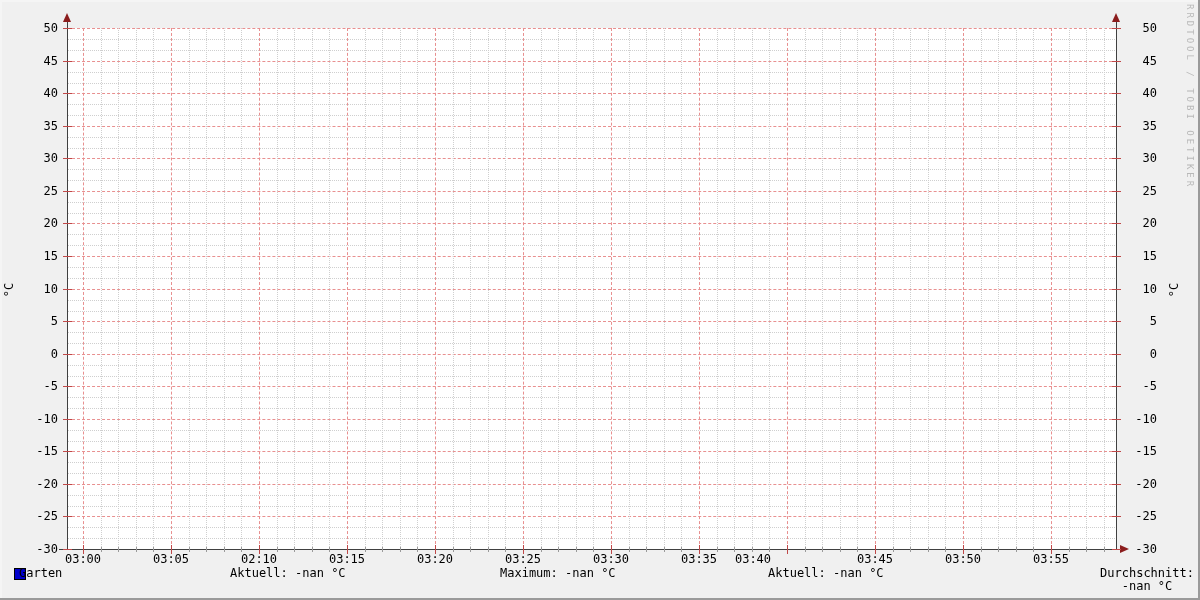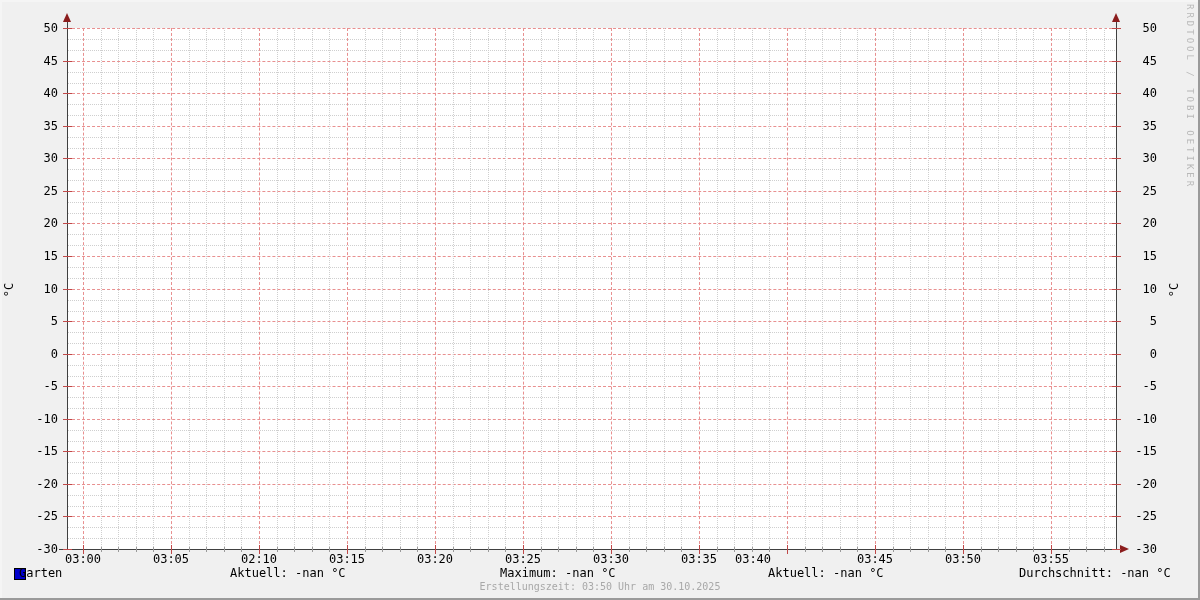--- a/index.html
+++ b/index.html
@@ -39,21 +39,21 @@
   #ylabel-right{left:1163px;top:284px;}
   .watermark{position:absolute;top:4px;right:5px;writing-mode:vertical-rl;
              font-size:9px;letter-spacing:3px;color:#b8b8b8;}
   .legend-square{position:absolute;left:14px;top:568px;width:10px;height:10px;
                  background:#0000cc;border:1px solid #000;}
   .leg{position:absolute;top:567px;font-size:12px;line-height:13px;}
   #leg-series{left:19px;}
   #leg-aktuell{left:230px;}
   #leg-minimum{left:500px;}
   #leg-maximum{left:768px;}
-  #leg-durchschnitt{left:1019px;}
+  #leg-durchschnitt{left:1094px;text-align:center;}
   .footer{position:absolute;top:582px;left:0;width:1200px;text-align:center;
           font-size:10px;line-height:10px;color:#a8a8a8;}
 </style>
 </head>
 <body>
 
 <div class="canvas">
 
   <div class="plot" id="plot">
       <div class="gl-h-major" style="top: 0px;"></div>
@@ -227,21 +227,20 @@
 
   <div class="watermark">RRDTOOL / TOBI OETIKER</div>
 
   <div class="legend-square"></div>
   <div class="leg" id="leg-series">Garten</div>
   <div class="leg" id="leg-aktuell">Aktuell: -nan °C</div>
   <div class="leg" id="leg-minimum">Maximum: -nan °C</div>
   <div class="leg" id="leg-maximum">Aktuell: -nan °C</div>
   <div class="leg" id="leg-durchschnitt">Durchschnitt: -nan °C</div>
 
-  <div class="footer">Erstellungszeit: 03:50 Uhr am 30.10.2025</div>
 <div class="tick-h" style="left: 63px; top: 28px;"></div>
     <div class="tick-h" style="left: 1112px; top: 28px;"></div>
     <div class="tick-h" style="left: 63px; top: 61px;"></div>
     <div class="tick-h" style="left: 1112px; top: 61px;"></div>
     <div class="tick-h" style="left: 63px; top: 93px;"></div>
     <div class="tick-h" style="left: 1112px; top: 93px;"></div>
     <div class="tick-h" style="left: 63px; top: 126px;"></div>
     <div class="tick-h" style="left: 1112px; top: 126px;"></div>
     <div class="tick-h" style="left: 63px; top: 158px;"></div>
     <div class="tick-h" style="left: 1112px; top: 158px;"></div>

